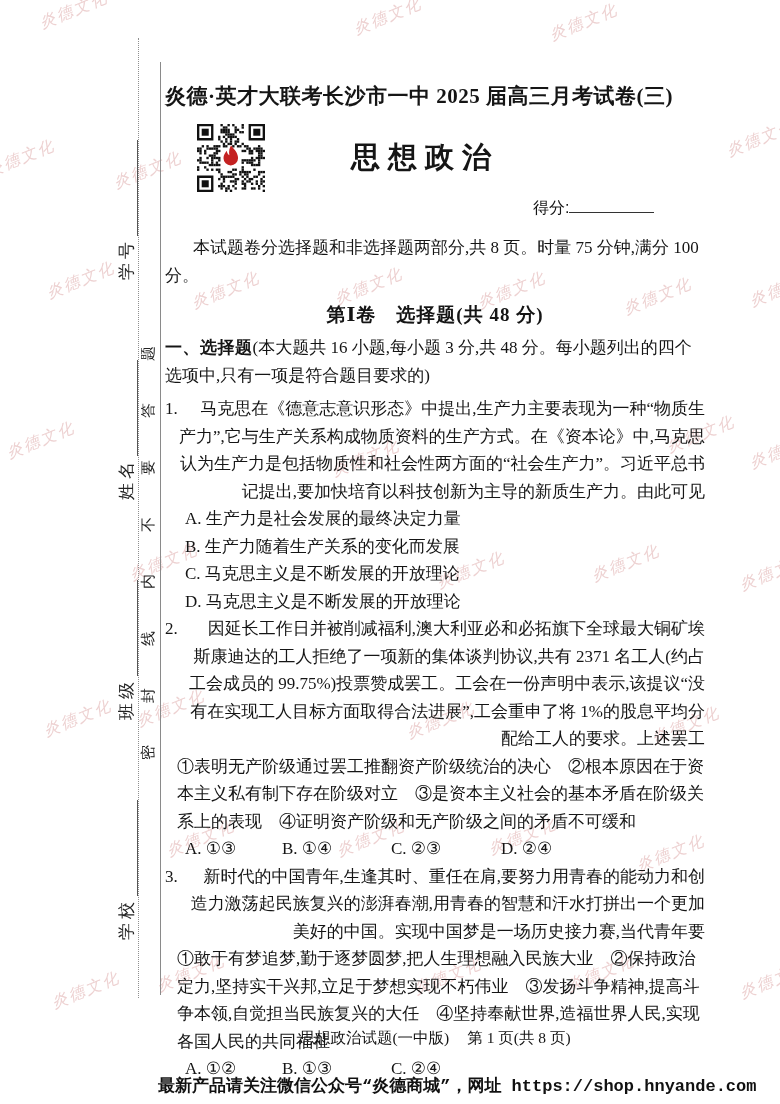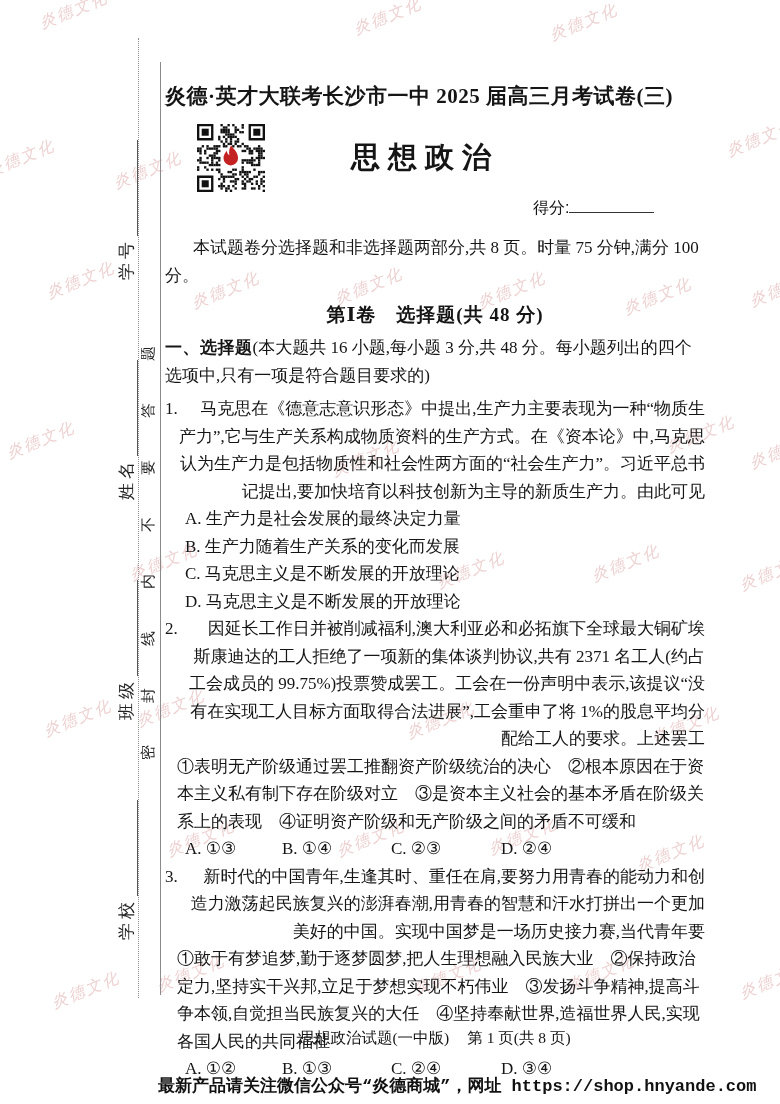--- a/index.html
+++ b/index.html
@@ -395,21 +395,20 @@
       </div>
 
       <div class="q">
         <span class="qnum">3.</span>
         <p class="stem">新时代的中国青年,生逢其时、重任在肩,要努力用青春的能动力和创造力激荡起民族复兴的澎湃春潮,用青春的智慧和汗水打拼出一个更加美好的中国。实现中国梦是一场历史接力赛,当代青年要</p>
         <p class="subs">①敢于有梦追梦,勤于逐梦圆梦,把人生理想融入民族大业　②保持政治定力,坚持实干兴邦,立足于梦想实现不朽伟业　③发扬斗争精神,提高斗争本领,自觉担当民族复兴的大任　④坚持奉献世界,造福世界人民,实现各国人民的共同福祉</p>
         <div class="choices">
           <span>A. ①②</span>
           <span>B. ①③</span>
           <span>C. ②④</span>
-          <span>D. ③④</span>
         </div>
       </div>
 
     </div>
   </div>
 
   <div class="footer">
     <span>思想政治试题(一中版)</span><span class="fgap"></span><span>第 1 页(共 8 页)</span>
   </div>
 

